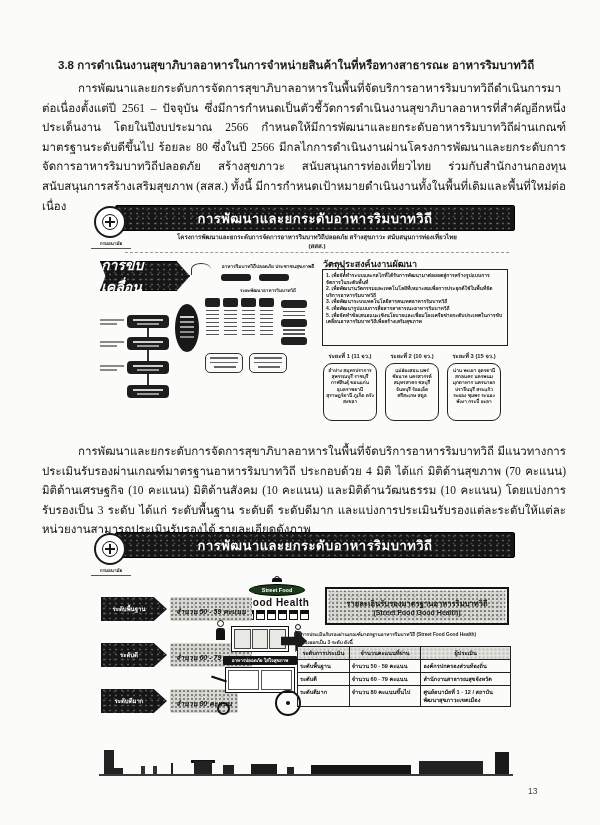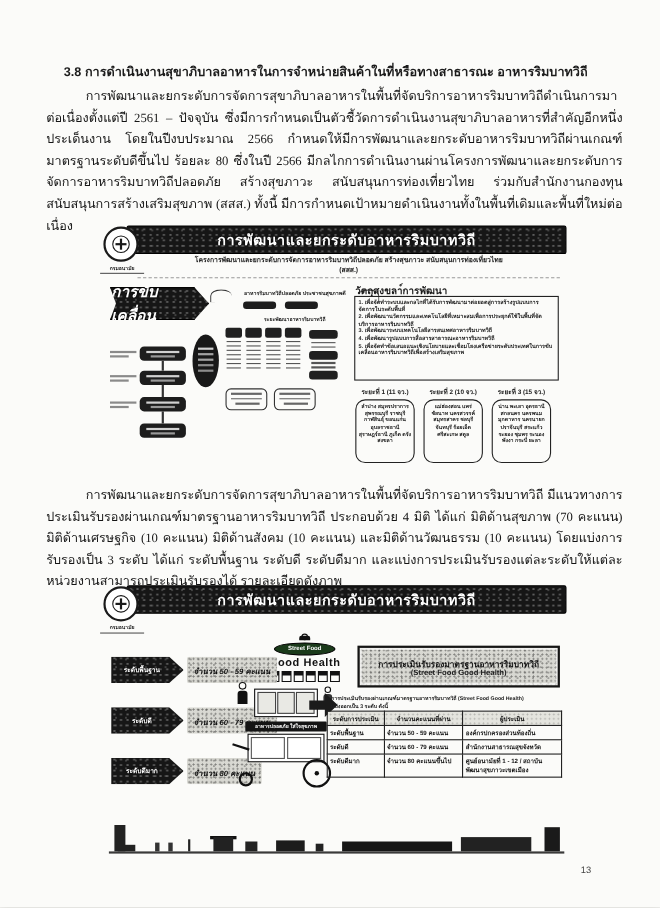--- a/index.html
+++ b/index.html
@@ -277,21 +277,21 @@
         <div class="tl"></div>
         <div class="tl"></div>
         <div class="tl" style="width:60%;margin-left:8px"></div>
       </div>
     <div class="abs obox" style="left:152px">
         <div class="tl"></div>
         <div class="tl"></div>
         <div class="tl" style="width:60%;margin-left:8px"></div>
       </div>
 
-    <div class="abs obj-title">วัตถุสงขลา์การพัฒนา</div>
+    <div class="abs obj-title">วัตถุประสงค์นงานผัฒนา</div>
     <div class="abs obj-box">
       <div class="obj-item">1. เพื่อจัดทำระบบและกลไกที่ได้รับการพัฒนามาต่อยอดสู่การสร้างรูปแบบการจัดการในระดับพื้นที่</div>
       <div class="obj-item">2. เพื่อพัฒนานวัตกรรมและเทคโนโลยีที่เหมาะสมเพื่อการประยุกต์ใช้ในพื้นที่จัดบริการอาหารริมบาทวิถี</div>
       <div class="obj-item">3. เพื่อพัฒนาระบบเทคโนโลยีสารสนเทศอาหารริมบาทวิถี</div>
       <div class="obj-item">4. เพื่อพัฒนารูปแบบการสื่อสารสาธารณะอาหารริมบาทวิถี</div>
       <div class="obj-item">5. เพื่อจัดทำข้อเสนอแนะเชิงนโยบายและเชื่อมโยงเครือข่ายระดับประเทศในการขับเคลื่อนอาหารริมบาทวิถีเพื่อสร้างเสริมสุขภาพ</div>
     </div>
 
     <div class="abs phase" style="left:226px;top:146px">
       <div class="ph-label">ระยะที่ 1 (11 จว.)</div>
@@ -324,21 +324,21 @@
           <i></i>
           <i></i>
           <i></i>
           <i></i>
           <i></i>
           <i></i>
         </div>
     </div>
 
     <div class="abs right-title tx-light">
-      <div class="t1">การประเมินรับรองมาตรฐานอาหารริมบาทวิถี</div>
+      <div class="t1">รายละเอินรับรองมาตรฐานอาหารริมบาทวิถี</div>
       <div class="t2">(Street Food Good Health)</div>
     </div>
 
     <div class="abs lvl lvl1">
       <div class="lvl-arrow tx-dark">
           <span>ระดับพื้นฐาน</span>
         </div>
       <div class="lvl-band tx-light"><span>จำนวน 50 - 59 คะแนน</span></div>
     </div>
     <div class="abs lvl lvl2">

